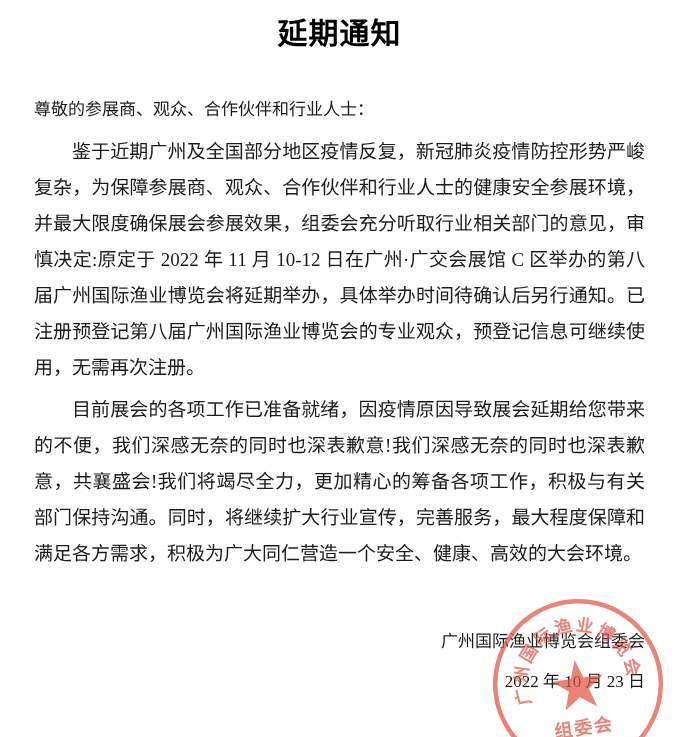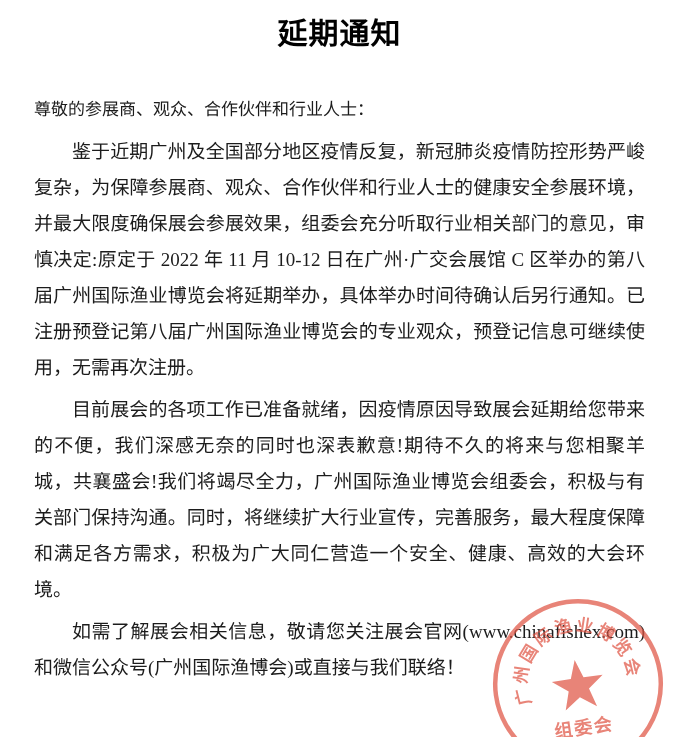--- a/index.html
+++ b/index.html
@@ -96,23 +96,22 @@
 
 <div class="page">
   <div class="content">
 
     <h1 class="doc-title">延期通知</h1>
 
     <div class="salutation">尊敬的参展商、观众、合作伙伴和行业人士：</div>
 
     <p class="body-para">鉴于近期广州及全国部分地区疫情反复，新冠肺炎疫情防控形势严峻复杂，为保障参展商、观众、合作伙伴和行业人士的健康安全参展环境，并最大限度确保展会参展效果，组委会充分听取行业相关部门的意见，审慎决定:原定于 2022 年 11 月 10-12 日在广州·广交会展馆 C 区举办的第八届广州国际渔业博览会将延期举办，具体举办时间待确认后另行通知。已注册预登记第八届广州国际渔业博览会的专业观众，预登记信息可继续使用，无需再次注册。</p>
 
-    <p class="body-para">目前展会的各项工作已准备就绪，因疫情原因导致展会延期给您带来的不便，我们深感无奈的同时也深表歉意!期待不久的将来与您相聚羊城，共襄盛会!我们将竭尽全力，广州国际渔业博览会组委会，积极与有关部门保持沟通。同时，将继续扩大行业宣传，完善服务，最大程度保障和满足各方需求，积极为广大同仁营造一个安全、健康、高效的大会环境。</p>
+    <p class="body-para">目前展会的各项工作已准备就绪，因疫情原因导致展会延期给您带来的不便，我们深感无奈的同时也深表歉意!我们深感无奈的同时也深表歉意，共襄盛会!我们将竭尽全力，更加精心的筹备各项工作，积极与有关部门保持沟通。同时，将继续扩大行业宣传，完善服务，最大程度保障和满足各方需求，积极为广大同仁营造一个安全、健康、高效的大会环境。</p>
 
-    <p class="body-para">如需了解展会相关信息，敬请您关注展会官网(www.chinafishex.com)和微信公众号(广州国际渔博会)或直接与我们联络！</p>
 
     <div class="signature-block">
       <span class="signature-line">广州国际渔业博览会组委会</span>
       <span class="date-line">2022 年 10 月 23 日</span>
     </div>
   </div>
 
   <div class="seal">
     <svg viewBox="0 0 200 200" xmlns="http://www.w3.org/2000/svg">
       <defs>

